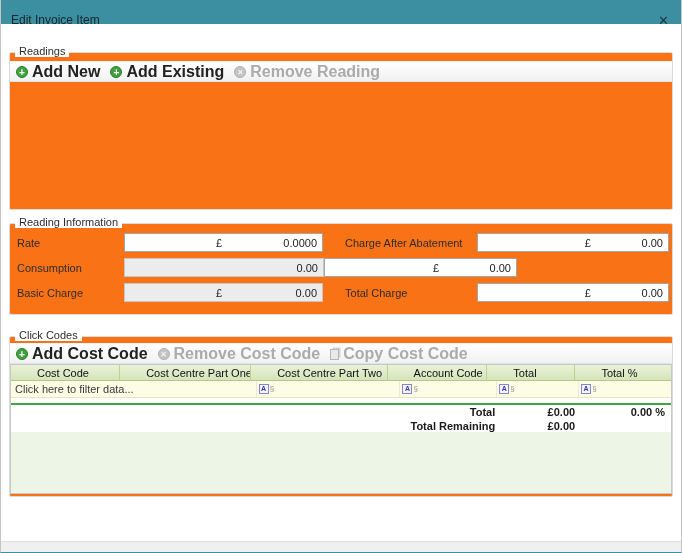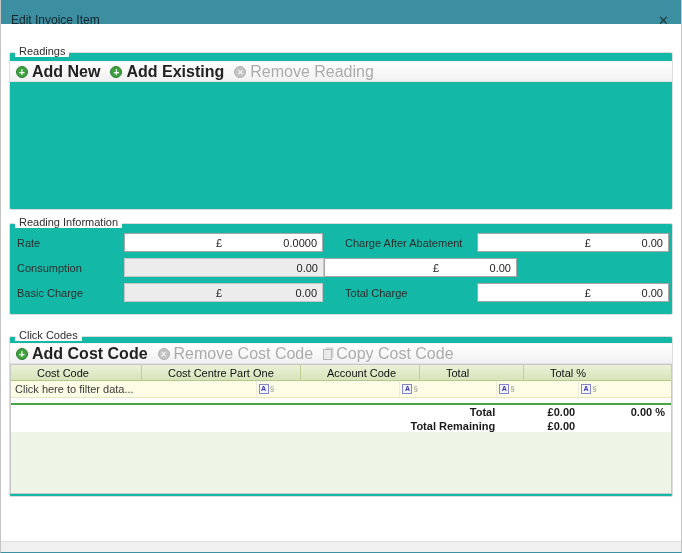--- a/index.html
+++ b/index.html
@@ -32,21 +32,21 @@
     cursor: default;
   }
 
   
   .content { padding: 0 8px; background: #ffffff; height: 481px; }
 
   .groupbox {
     position: relative;
     border: 1px solid #dcdcdc;
     border-radius: 2px;
-    background: #14b8a6;
+    background: #f97316;
   }
   .groupbox > .gb-label {
     position: absolute;
     top: -8px;
     left: 5px;
     background: #ffffff;
     padding: 0 4px;
     color: #2d2d2d;
     font-size: 11px;
   }
@@ -63,21 +63,21 @@
     align-items: center;
     gap: 10px;
     padding: 0 6px;
     background: linear-gradient(#ffffff, #f1f1f1);
     border-bottom: 1px solid #e2e2e2;
     border-top: 1px solid #f5f5f5;
   }
   .g-costcodes .toolbar { margin-top: 6px; }
   .tb-item { display: inline-flex; align-items: center; gap: 4px; cursor: default; }
   .tb-item .tb-label { font-weight: 700; color: #222222; font-size: 16px; }
-  .tb-item.disabled .tb-label { font-weight: 400; color: #ababab; }
+  .tb-item.disabled .tb-label { font-weight: 700; color: #ababab; }
   .ic-circle {
     width: 12px; height: 12px;
     border-radius: 50%;
     color: #ffffff;
     font-size: 10px;
     font-weight: 700;
     line-height: 11px;
     text-align: center;
     display: inline-block;
   }
@@ -257,20 +257,21 @@
       <span class="tb-item disabled">
         <span class="ic-copy"></span>
         <span class="tb-label">Copy Cost Code</span>
       </span>
     </div>
 
     <div class="grid">
       <div class="grid-header">
         <span class="gh-cell" style="width:109px">Cost Code</span>
         <span class="gh-cell" style="width:137px">Cost Centre Part One</span>
+        <span class="gh-cell" style="width:144px">Cost Centre Part Two</span>
         <span class="gh-cell" style="width:97px">Account Code</span>
         <span class="gh-cell" style="width:82px">Total</span>
         <span class="gh-cell" style="width:92px;border-right:none">Total %</span>
       </div>
 
       <div class="filter-row">
         <span class="fr-cell fr-prompt" style="width:246px">Click here to filter data...</span>
         <span class="fr-cell" style="width:144px">
           <span class="filter-icon">
               <span class="fa">A</span>

